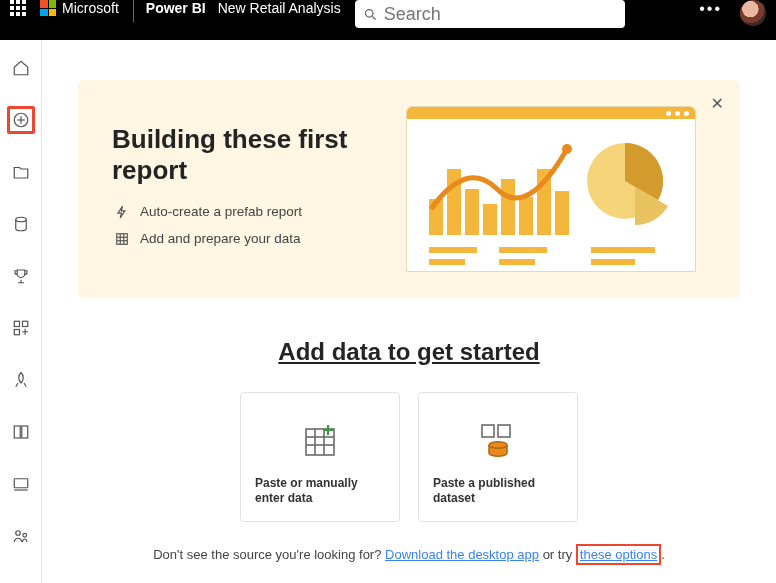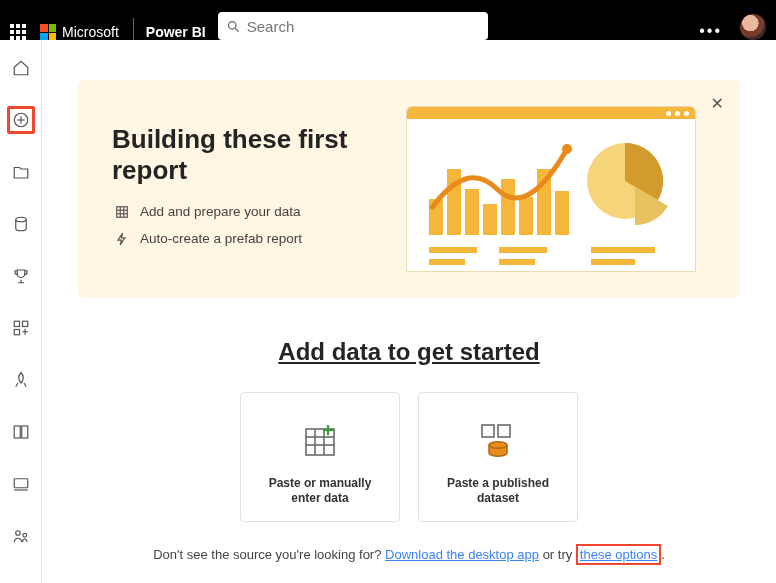--- a/index.html
+++ b/index.html
@@ -1,48 +1,48 @@
 <!DOCTYPE html>
 <html><head>
 <meta charset="utf-8">
 <style>
   * { box-sizing: border-box; margin: 0; padding: 0; }
   body { font-family: "Segoe UI", sans-serif; width: 776px; height: 583px; overflow: hidden; background: #fff; color: #242424; }
-  .topbar { height: 40px; background: #000; display: flex; align-items: flex-end; padding: 0 10px; color: #fff; }
+  .topbar { height: 40px; background: #000; display: flex; align-items: flex-start; padding: 0 10px; color: #fff; }
   .waffle { width: 16px; height: 16px; display: grid; grid-template-columns: repeat(3,4px); grid-template-rows: repeat(3,4px); gap: 2px; margin-right: 14px; cursor: pointer; }
   .waffle div { background: #fff; }
   .ms-logo { width: 16px; height: 16px; display: grid; grid-template-columns: 1fr 1fr; grid-template-rows: 1fr 1fr; gap: 1px; margin-right: 6px; }
   .ms-logo div:nth-child(1){background:#F25022;} .ms-logo div:nth-child(2){background:#7FBA00;} .ms-logo div:nth-child(3){background:#00A4EF;} .ms-logo div:nth-child(4){background:#FFB900;}
   .brand { font-size: 14px; font-weight: 400; margin-right: 14px; }
   .divider-v { width: 1px; height: 22px; background: rgba(255,255,255,0.4); margin-right: 12px; }
   .product { font-size: 14px; font-weight: 700; margin-right: 12px; }
   .workspace { font-size: 14px; font-weight: 300; margin-right: 14px; }
   .search { flex: 0 0 270px; height: 28px; background: #fff; border-radius: 4px; display: flex; align-items: center; padding: 0 8px; }
   .search svg { flex: none; }
-  .search input { border: none; outline: none; font-size: 15px; flex: 1; margin-left: 6px; color: #333; }
+  .search input { border: none; outline: none; font-size: 18px; flex: 1; margin-left: 6px; color: #333; }
   .top-spacer { flex: 1; }
   .more-dots { color: #fff; font-size: 16px; margin-right: 18px; cursor: pointer; letter-spacing: 2px; }
   .avatar { width: 26px; height: 26px; border-radius: 50%; background: radial-gradient(circle at 40% 35%, #e8b9a0 0 35%, #7a3b2d 36% 60%, #3a2a28 61% 100%); }
   .shell { display: flex; height: calc(583px - 40px); }
   .rail { width: 42px; border-right: 1px solid #e5e5e5; display: flex; flex-direction: column; align-items: center; padding: 14px 0; gap: 24px; }
   .rail-btn { width: 28px; height: 28px; display: flex; align-items: center; justify-content: center; cursor: pointer; color: #555; border: 2px solid transparent; border-radius: 2px; }
   .rail-btn svg { stroke: #555; }
   .rail-btn.highlight { border: 3px solid #ef4630; }
   .main { flex: 1; padding: 40px 36px 20px 36px; overflow-y: auto; }
   .hero { background: #FFF6E3; border-radius: 6px; padding: 26px 34px 26px 34px; display: flex; position: relative; margin-bottom: 40px; }
   .hero-left { flex: 1; padding-top: 18px; }
   .hero-title { font-size: 26px; font-weight: 600; margin-bottom: 18px; }
   .step { display: flex; align-items: center; font-size: 13.5px; color: #444; margin-bottom: 12px; }
   .step .ic { width: 20px; display: flex; justify-content: center; margin-right: 8px; color:#555; }
   .close-x { position: absolute; top: 14px; right: 16px; cursor: pointer; color: #555; font-size: 16px; }
   .illus { flex: 0 0 290px; height: 166px; background:#fff; border:1px solid #e9d9b4; border-radius: 6px 6px 0 0; position:relative; overflow:hidden; margin-right: 10px;}
   .illus-top { height: 12px; background:#F5B63C; display:flex; justify-content:flex-end; align-items:center; padding-right:6px; gap:4px;}
   .illus-top .dot { width:5px;height:5px;border-radius:50%;background:#fff;}
   .section-title { text-align: center; font-size: 24px; font-weight: 600; margin-bottom: 26px; text-decoration: underline; }
-  .cards { display: flex; justify-content: center; gap: 18px; margin-bottom: 22px; text-align: center; }
+  .cards { display: flex; justify-content: center; gap: 18px; margin-bottom: 22px; }
   .card { width: 160px; height: 130px; border: 1px solid #e2e2e2; border-radius: 4px; padding: 14px; cursor: pointer; display:flex; flex-direction:column; }
   .card .icon-box { flex:1; display:flex; align-items:center; justify-content:center; }
   .card .card-label { font-size: 12px; font-weight: 600; color: #333; line-height: 1.3; }
   .footer-line { text-align: center; font-size: 13px; color: #444; }
   .footer-line a { color: #3b82f6; text-decoration: underline; }
   .opt-highlight { border: 2px solid #ef4630; padding: 1px 2px; display:inline-block;text-align:center; }
 </style>
 </head>
 <body>
 
@@ -60,20 +60,21 @@
     </div>
   <div class="ms-logo">
       <div></div>
       <div></div>
       <div></div>
       <div></div>
     </div>
   <div class="brand">Microsoft</div>
   <div class="divider-v"></div>
   <div class="product">Power BI</div>
+  <div class="workspace">New Retail Analysis</div>
   <div class="search">
     <svg width="15" height="15" viewBox="0 0 24 24" fill="none" stroke="#666" stroke-width="2">
         <circle cx="10" cy="10" r="6"></circle>
         <line x1="20" y1="20" x2="15" y2="15"></line>
       </svg>
     <input placeholder="Search" style="">
   </div>
   <div class="top-spacer"></div>
   <div class="more-dots">•••</div>
   <div class="avatar"></div>
@@ -144,36 +145,36 @@
   </div>
 
   <div class="main">
     <div class="hero">
       <div class="close-x">✕</div>
       <div class="hero-left">
         <div class="hero-title">Building these first report</div>
         <div class="step">
           <span class="ic">
               <svg width="14" height="14" viewBox="0 0 24 24" fill="none" stroke="#555" stroke-width="2">
+                <path d="M13 2 L5 14 h6 l-2 8 l8-12 h-6 Z"></path>
+              </svg>
+            </span>
+          <span>Auto-create a prefab report</span>
+        </div>
+        <div class="step">
+          <span class="ic">
+              <svg width="14" height="14" viewBox="0 0 24 24" fill="none" stroke="#555" stroke-width="2">
                 <rect x="3" y="3" width="18" height="18"></rect>
                 <line x1="3" y1="9" x2="21" y2="9"></line>
                 <line x1="3" y1="15" x2="21" y2="15"></line>
                 <line x1="9" y1="3" x2="9" y2="21"></line>
                 <line x1="15" y1="3" x2="15" y2="21"></line>
               </svg>
             </span>
           <span>Add and prepare your data</span>
-        </div>
-        <div class="step">
-          <span class="ic">
-              <svg width="14" height="14" viewBox="0 0 24 24" fill="none" stroke="#555" stroke-width="2">
-                <path d="M13 2 L5 14 h6 l-2 8 l8-12 h-6 Z"></path>
-              </svg>
-            </span>
-          <span>Auto-create a prefab report</span>
         </div>
       </div>
       <div class="illus">
         <div class="illus-top">
             <div class="dot"></div>
             <div class="dot"></div>
             <div class="dot"></div>
           </div>
         <svg width="290" height="154" viewBox="0 0 290 154">
           <g fill="#F5B63C">

